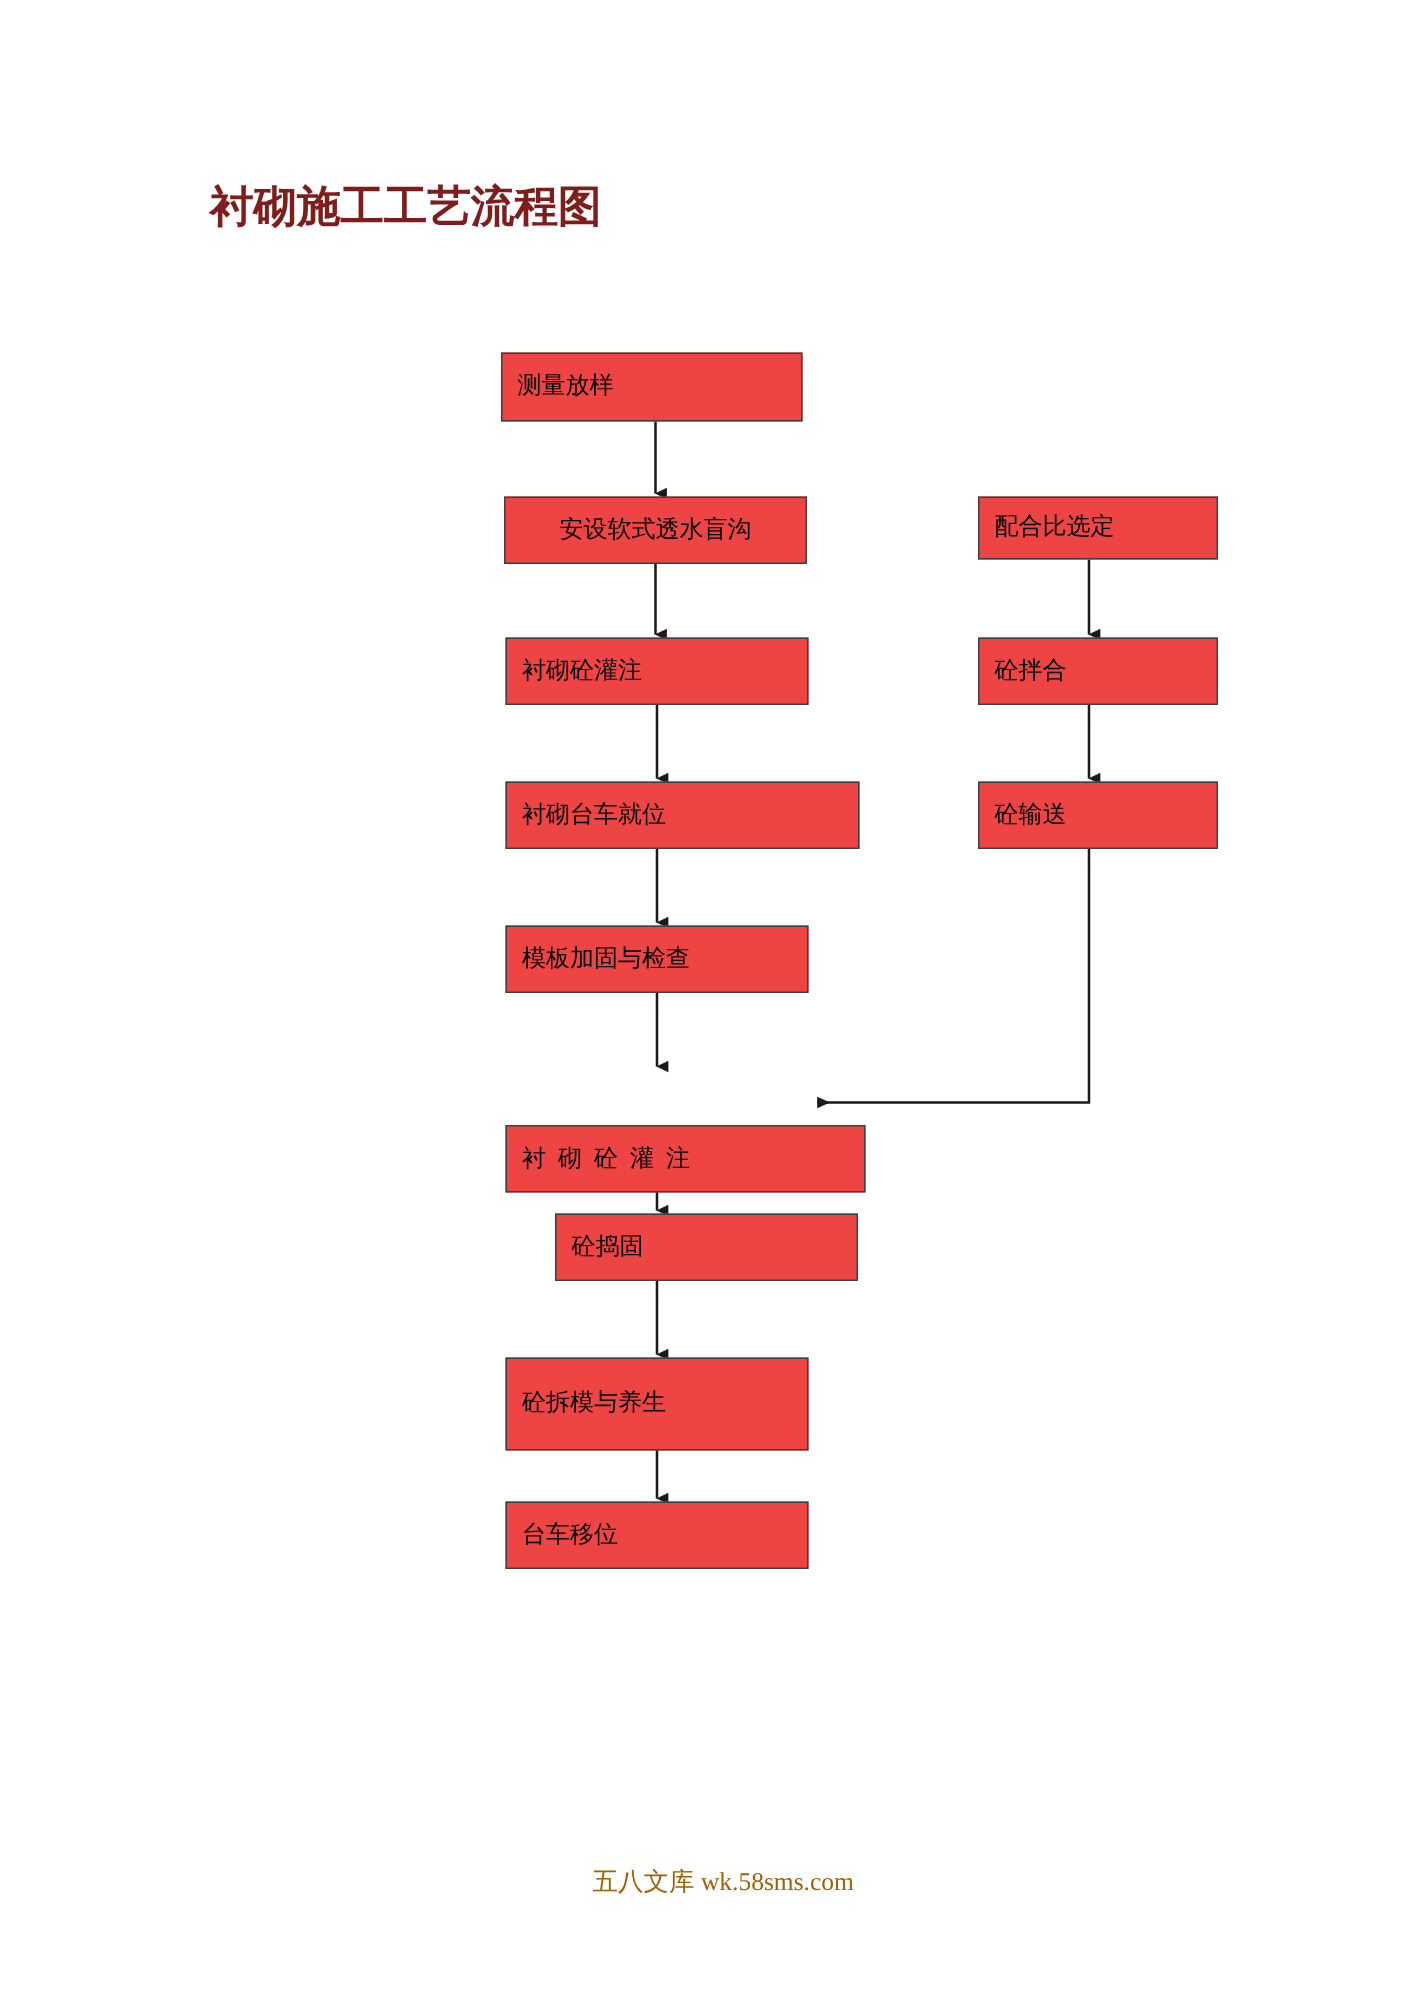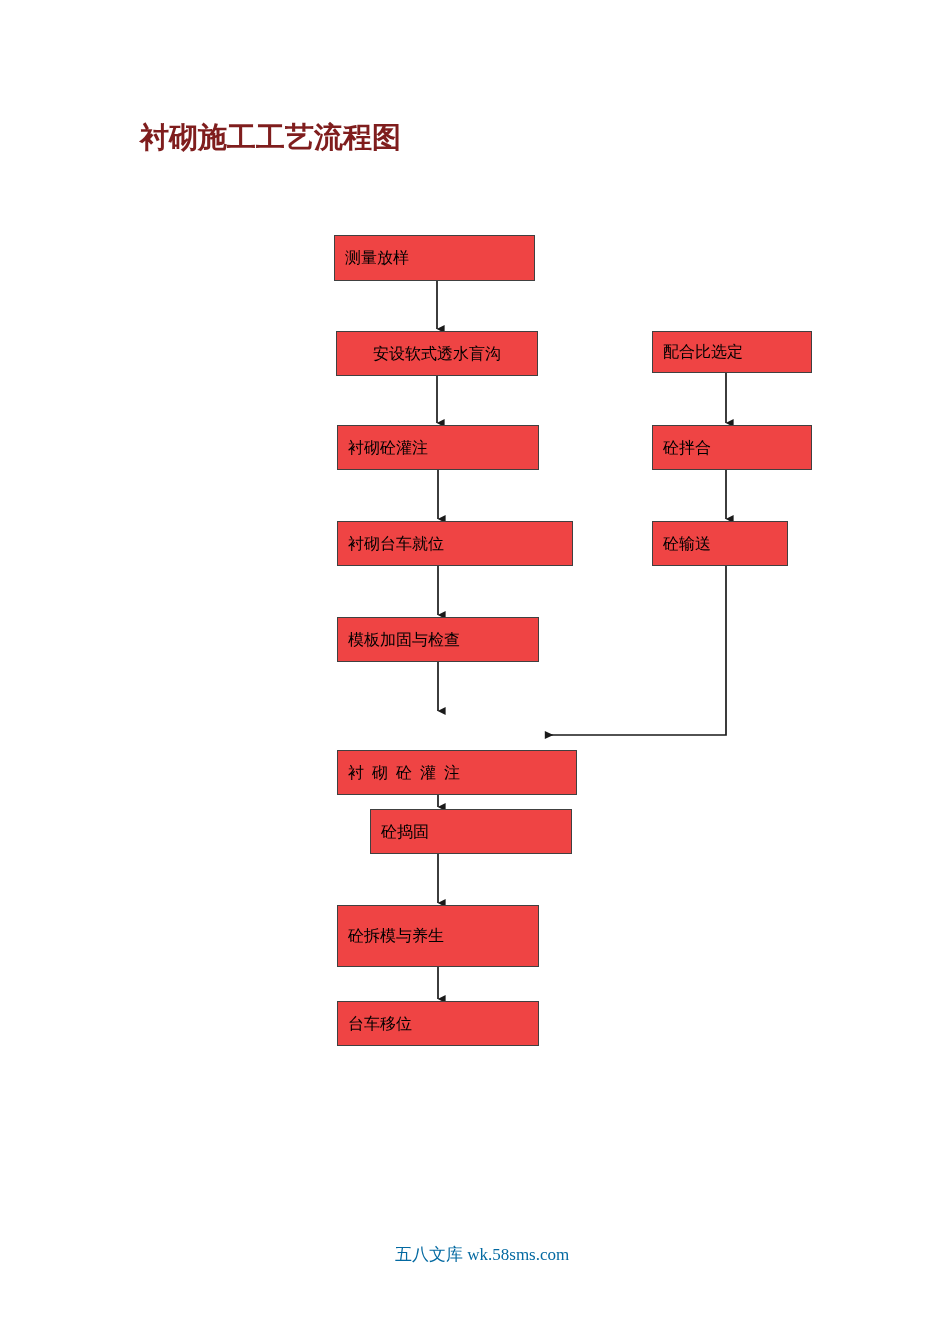--- a/index.html
+++ b/index.html
@@ -57,21 +57,21 @@
   }
   .node.align-left { justify-content: flex-start; padding-left: 10px; }
   .node.align-center { justify-content: center; padding-left: 0; }
   .node.spaced .node-label { letter-spacing: 8px; }
   .watermark {
     position: absolute;
     left: 395px;
     top: 1243px;
     font-family: "Liberation Serif", "DejaVu Serif", serif;
     font-size: 17px;
-    color: #0369a1;
+    color: #a16207;
     white-space: nowrap;
   }
 </style>
 </head>
 <body>
 
 <div id="page">
 
   <div class="page-title">衬砌施工工艺流程图</div>
 
@@ -140,19 +140,19 @@
   </div>
 
   <div class="node align-left" style="left:652px; top:331px; width:160px; height:42px;">
     <span class="node-label">配合比选定</span>
   </div>
 
   <div class="node align-left" style="left:652px; top:425px; width:160px; height:45px;">
     <span class="node-label">砼拌合</span>
   </div>
 
-  <div class="node align-left" style="left:652px; top:521px; width:136px; height:45px;">
+  <div class="node align-left" style="left:652px; top:521px; width:160px; height:45px;">
     <span class="node-label">砼输送</span>
   </div>
 
   <div class="watermark">五八文库 wk.58sms.com</div>
 
 </div>
 
 </body></html>

